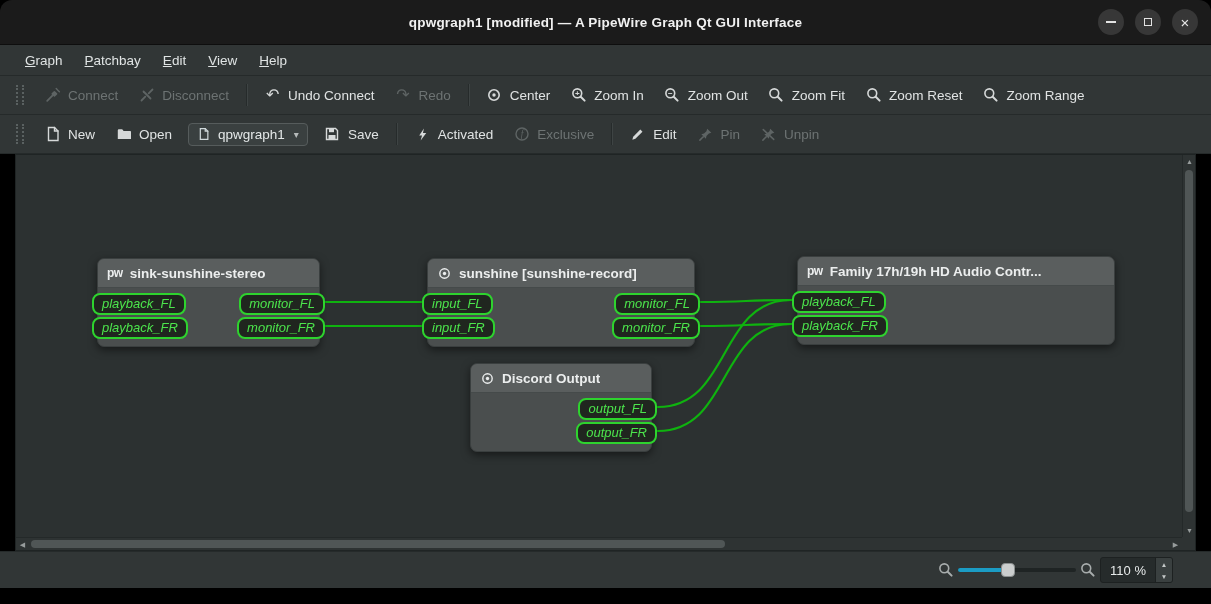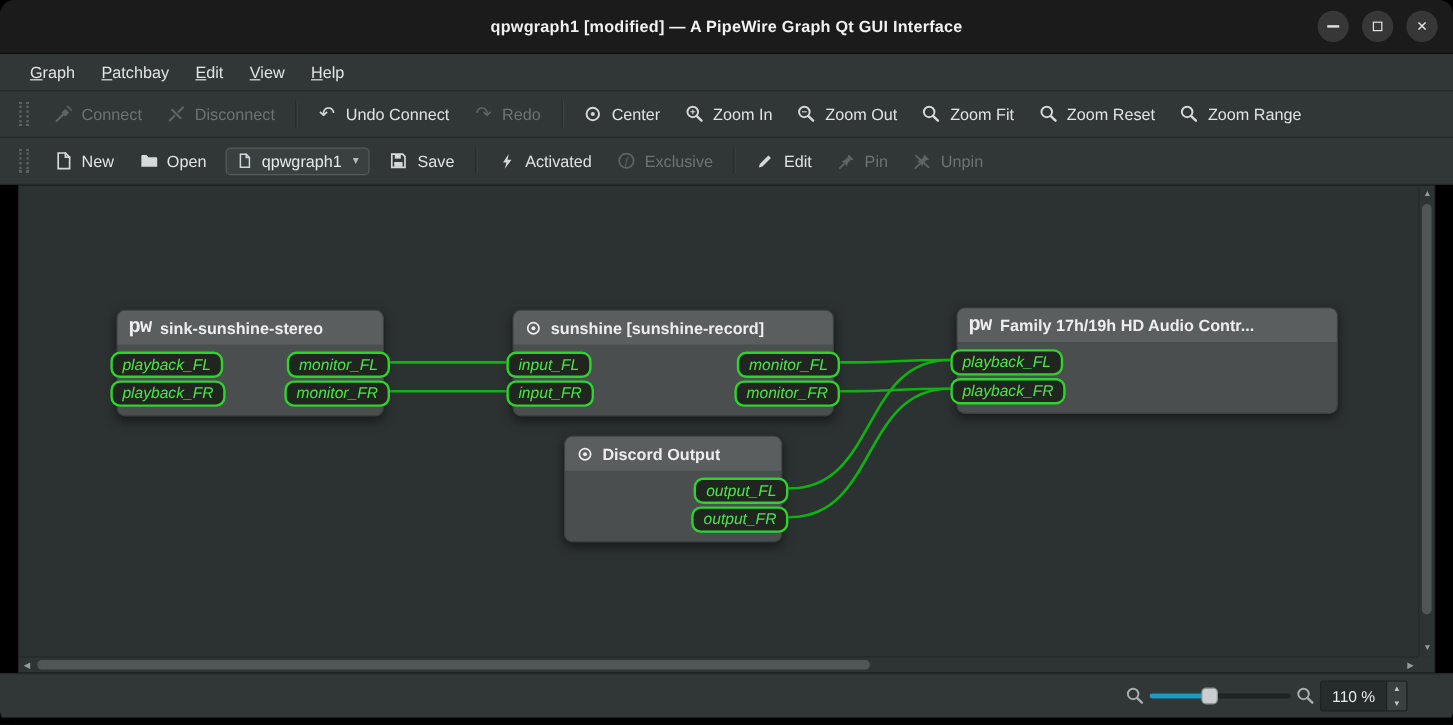--- a/index.html
+++ b/index.html
@@ -2,21 +2,21 @@
 <html style="--canvas-bg: #2c3131; --node-bg: #4a4e4e; --node-header-bg: #5a5e5e; --port-bg: #20261f; --port-border: #2ed32e; --port-text: #4ce54c; --accent: #1b9cc4;"><head>
 <meta charset="utf-8">
 <style>
   html,body{margin:0;padding:0;}
   body{
     width:1211px;height:604px;background:#000;overflow:hidden;
     font-family:"Liberation Sans",sans-serif;
   }
   .window{
     width:1211px;height:604px;box-sizing:border-box;border-radius:12px;overflow:hidden;
-    background:#000;display:flex;flex-direction:column;padding-bottom:6px;
+    background:#000;display:flex;flex-direction:column;padding-bottom:16px;
   }
   
   .titlebar{
     height:44px;flex:none;background:#1b1b1b;position:relative;
     display:flex;align-items:center;justify-content:center;
     border-bottom:1px solid #0e0e0e;
   }
   .titlebar-title{color:#f1f1f1;font-weight:bold;font-size:13.5px;letter-spacing:.2px;}
   .win-controls{position:absolute;right:13px;top:9px;display:flex;gap:11px;}
   .win-btn{width:26px;height:26px;border-radius:50%;background:#373737;
@@ -51,21 +51,21 @@
   
   .canvas-wrap{flex:1;margin:0 15px;position:relative;background:#2e3333;border:1px solid #1f2424;}
   .canvas{position:absolute;left:0;top:0;right:13px;bottom:13px;overflow:hidden;background:var(--canvas-bg,#2c3131);}
   #wires{position:absolute;left:0;top:0;width:1160px;height:400px;overflow:visible;pointer-events:none;}
   .node{position:absolute;background:var(--node-bg,#4a4e4e);border:1px solid #3a3f3f;border-radius:7px;
     box-shadow:0 3px 9px rgba(0,0,0,.5);box-sizing:border-box;}
   .node-header{height:28px;display:flex;align-items:center;gap:7px;padding:0 9px;
     background:var(--node-header-bg,#5a5e5e);border-radius:6px 6px 0 0;border-bottom:1px solid #454a4a;}
   .node-title{color:#eceeee;font-weight:bold;font-size:13.5px;white-space:nowrap;overflow:hidden;}
   .node-icon{display:flex;align-items:center;justify-content:center;color:#eceeee;flex:none;}
-  .pw-icon{font-weight:bold;font-size:17px;letter-spacing:-.5px;font-family:Liberation Mono, monospace;}
+  .pw-icon{font-weight:bold;font-size:12px;letter-spacing:-.5px;}
   .node-ports{padding:4px 7px 6px;font-style:italic;}
   .port-row{height:24px;display:flex;align-items:center;justify-content:space-between;}
   .port{font-size:13px;line-height:18px;padding:0 8px;border-radius:8px;white-space:nowrap;
     background:var(--port-bg,#20261f);border:2px solid var(--port-border,#2ed32e);color:var(--port-text,#4ce54c);}
   .port.in{margin-left:-13px;}
   .port.out{margin-right:-13px;}
   
   .vscroll{position:absolute;top:0;right:0;bottom:13px;width:13px;background:#2e3333;border-left:1px solid #242929;box-sizing:border-box;}
   .hscroll{position:absolute;left:0;right:13px;bottom:0;height:13px;background:#2e3333;border-top:1px solid #242929;box-sizing:border-box;}
   .scroll-corner{position:absolute;right:0;bottom:0;width:13px;height:13px;background:#2e3333;}

